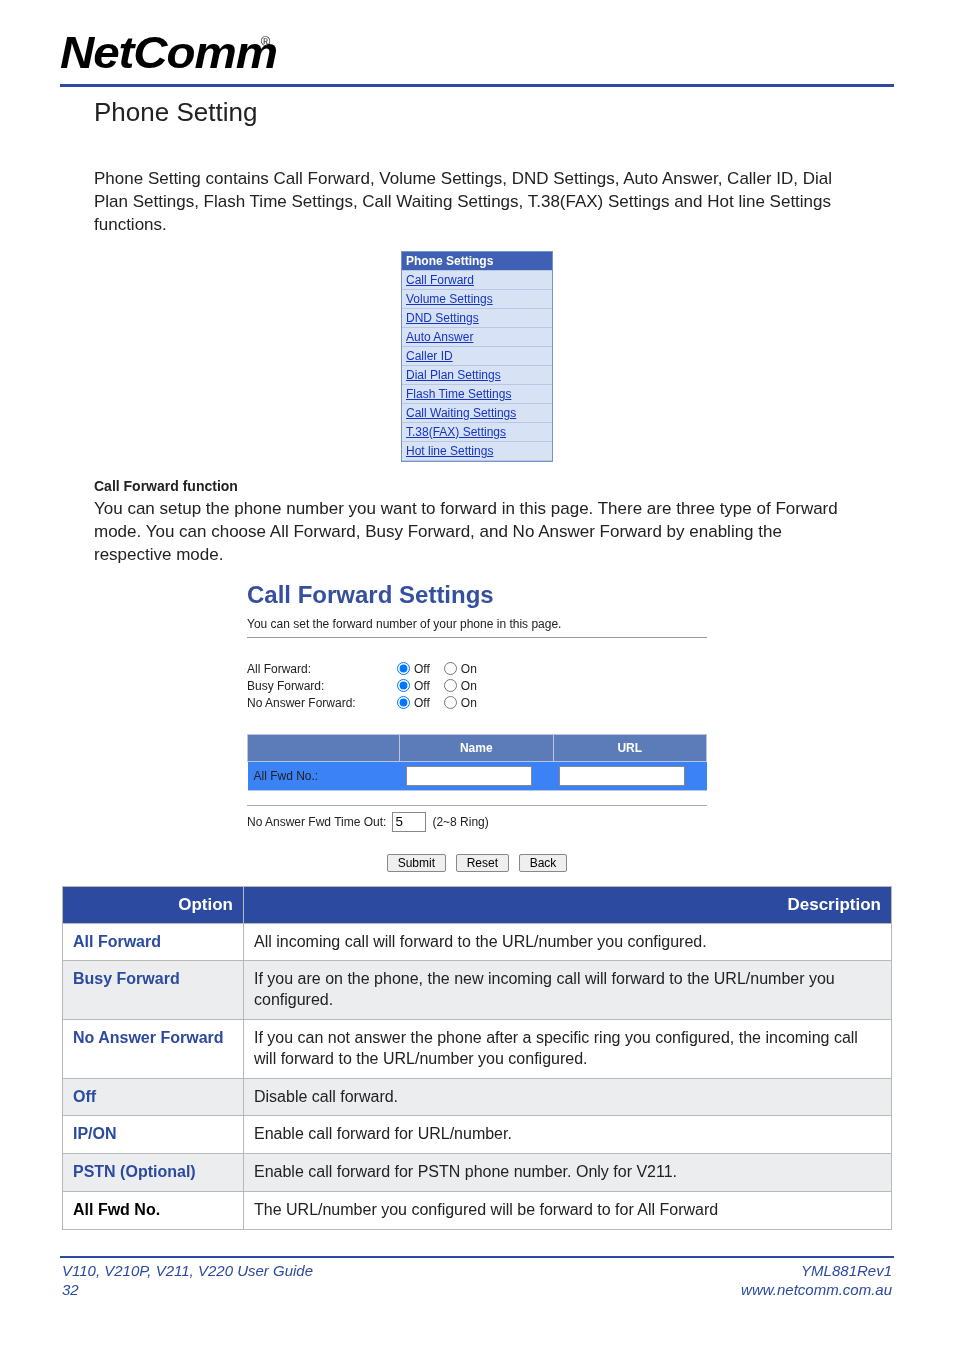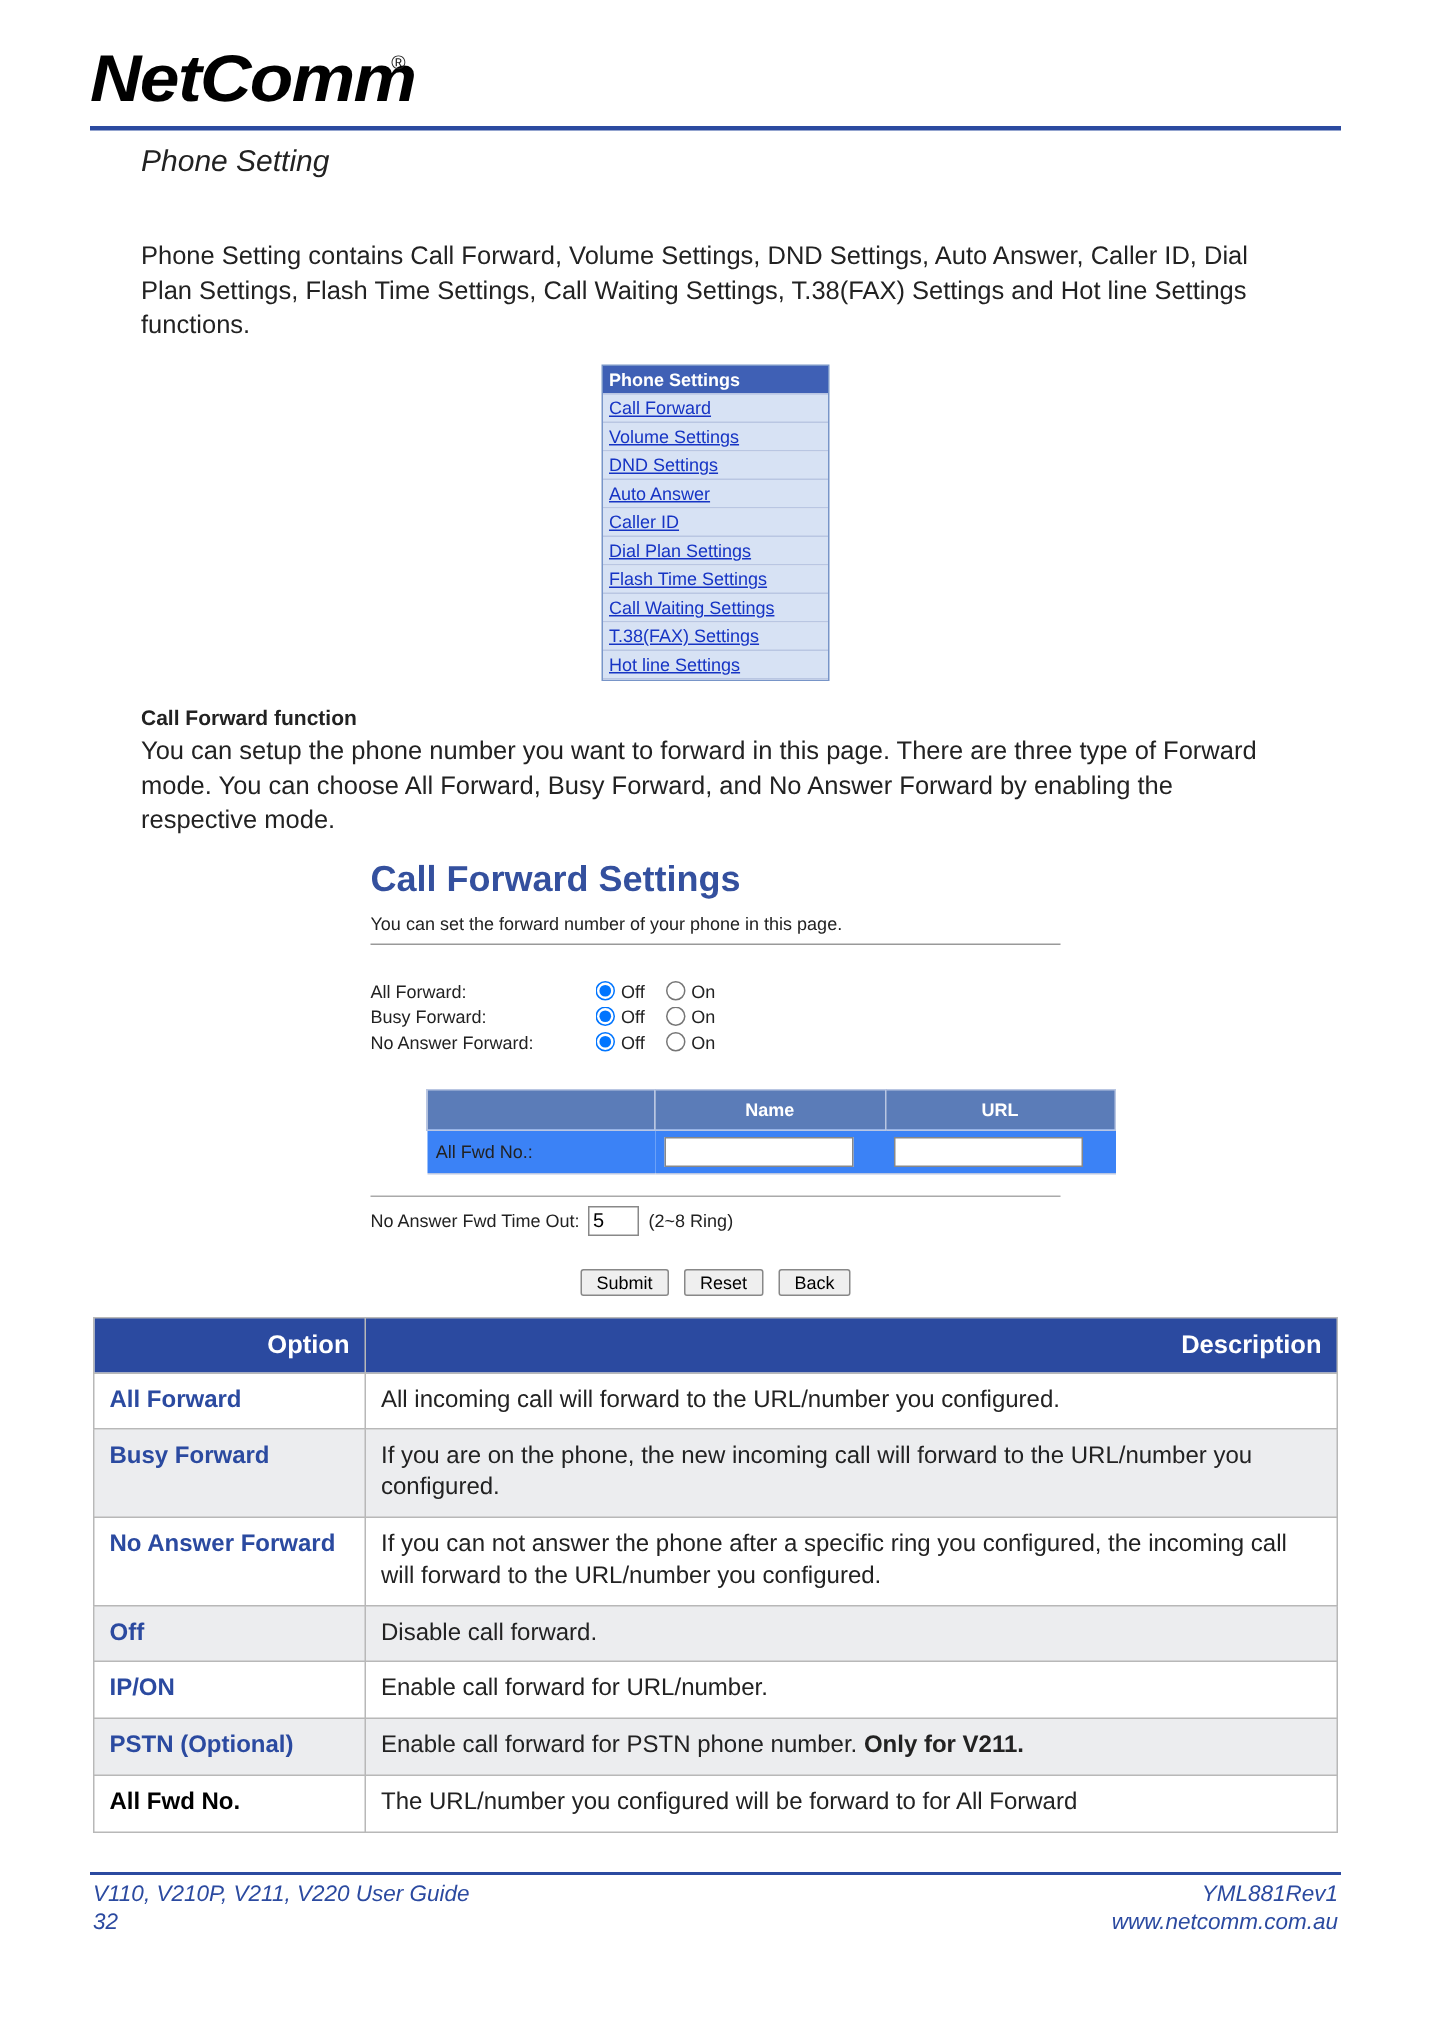--- a/index.html
+++ b/index.html
@@ -17,59 +17,59 @@
     font-weight: 900;
     font-size: 44px;
     letter-spacing: -1px;
     transform: scaleX(1.08);
     transform-origin: left center;
     display:inline-block;
     color:#000;
   }
   .reg { font-size:13px; vertical-align: top; position:relative; top:6px; font-style:normal; font-weight:400;}
   .rule { border:none; border-top:3px solid #2b4aa0; margin:6px 0 10px 0; }
-  .h1 { font-size:20px; font-weight:400; margin:4px 0 40px 34px; font-family: "Helvetica Neue", Arial, sans-serif; font-style: italic; }
+  .h1 { font-size:26px; font-weight:400; margin:4px 0 40px 34px; font-family: "Helvetica Neue", Arial, sans-serif; }
   .intro { font-size:17px; line-height:1.35; margin: 0 34px 14px 34px; }
   .h2 { font-size:14px; font-weight:700; margin: 16px 34px 4px 34px; }
 
   
   .mini-menu { width:150px; margin: 4px auto 10px auto; border:1px solid #7895c8; font-size:12px; }
   .mini-menu .head { background:#3f60b5; color:#fff; font-weight:700; padding:2px 4px; border-bottom:1px solid #b9c6e2;}
   .mini-menu .row { background:#d7e2f4; padding:2px 4px; border-bottom:1px solid #b9c6e2; }
   .mini-menu .row a { color:#1634c4; text-decoration:underline; cursor:default; }
 
   
   .cfpanel { width:460px; margin: 10px auto 14px auto; font-size:13px; color:#222; }
   .cftitle { color:#34509e; font-size:24px; font-weight:700; margin-bottom:8px; font-family:"Trebuchet MS", Arial, sans-serif;}
   .cfsub { font-size:12px; margin-bottom:6px;}
   .cfhr { border:none; border-top:1px solid #999; margin:4px 0 24px 0;}
   .radio-row { display:flex; align-items:center; font-size:12px; margin:3px 0;}
   .radio-row .lbl { width:150px; }
   .radio-row label { margin-right:14px; display:inline-flex; align-items:center; gap:2px;}
   .radio-row input[type=radio]{ margin:0 2px 0 0; }
 
-  .fwd-table { width:100%; border-collapse:collapse; margin-top:24px; font-size:12px;margin-left:37px;}
+  .fwd-table { width:100%; border-collapse:collapse; margin-top:24px; font-size:12px;}
   .fwd-table th { background:#5b7cb8; color:#fff; font-weight:700; padding:6px; border:1px solid #b9c6e2;}
   .fwd-table td { background:#3b82f6; padding:4px 6px; border-bottom:1px solid #b9c6e2;}
   .fwd-table td:first-child { width:140px; }
   .fwd-table input[type=text]{ width:120px; height:16px; border:1px solid #888; background:#fff;}
   .cfhr2 { border:none; border-top:1px solid #aaa; margin:14px 0 6px 0;}
   .timeout { font-size:12px; display:flex; align-items:center; gap:6px;}
   .timeout input[type=text]{ width:28px; height:16px; border:1px solid #888; text-align:left; padding-left:2px;}
   .btnrow { text-align:center; margin-top:22px; }
   .btnrow button { font-size:12px; padding:1px 10px; border:1px solid #888; background:#efefef; border-radius:2px; margin:0 3px;}
 
   
   .opt-table { width:100%; border-collapse:collapse; margin: 10px 0 0 0; }
   .opt-table th { background:#2b4aa0; color:#fff; text-align:right; font-size:17px; font-family:"Helvetica Neue",Arial,sans-serif; font-weight:600; padding:8px 10px; border:1px solid #b8b8b8;}
   .opt-table td { font-size:16px; padding:8px 10px; border:1px solid #b8b8b8; vertical-align:top; line-height:1.3;}
   .opt-table td.opt { width:160px; font-weight:700; color:#2b4aa0; font-family:"Helvetica Neue",Arial,sans-serif; white-space:normal;}
   .opt-table td.opt.black { color:#000; }
   .opt-table tr.alt td { background:#ecedef; }
-  .only { font-weight:700;text-align:center; }
+  .only { font-weight:400;text-align:center; }
 
   .footer-rule { border:none; border-top:2px solid #2b4aa0; margin: 26px 0 4px 0;}
   .footer { display:flex; justify-content:space-between; font-style:italic; color:#2b4aa0; font-size:15px; padding:0 2px 16px 2px;}
   .footer .left, .footer .right { line-height:1.25;}
   .footer .right { text-align:right;}
   .outer-table { margin:0 2px;}
 </style>
 </head>
 <body>
 

